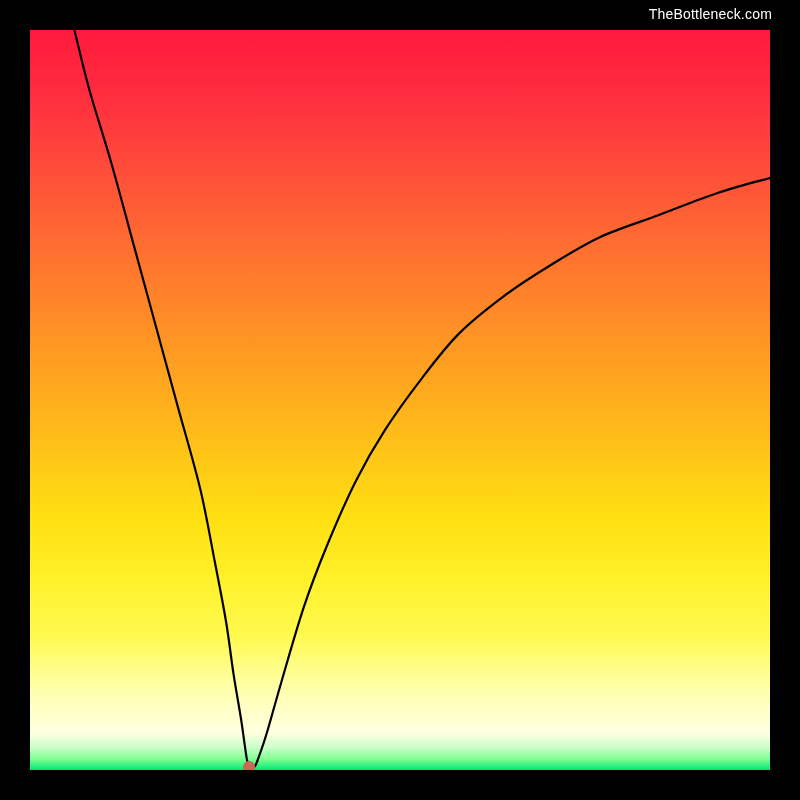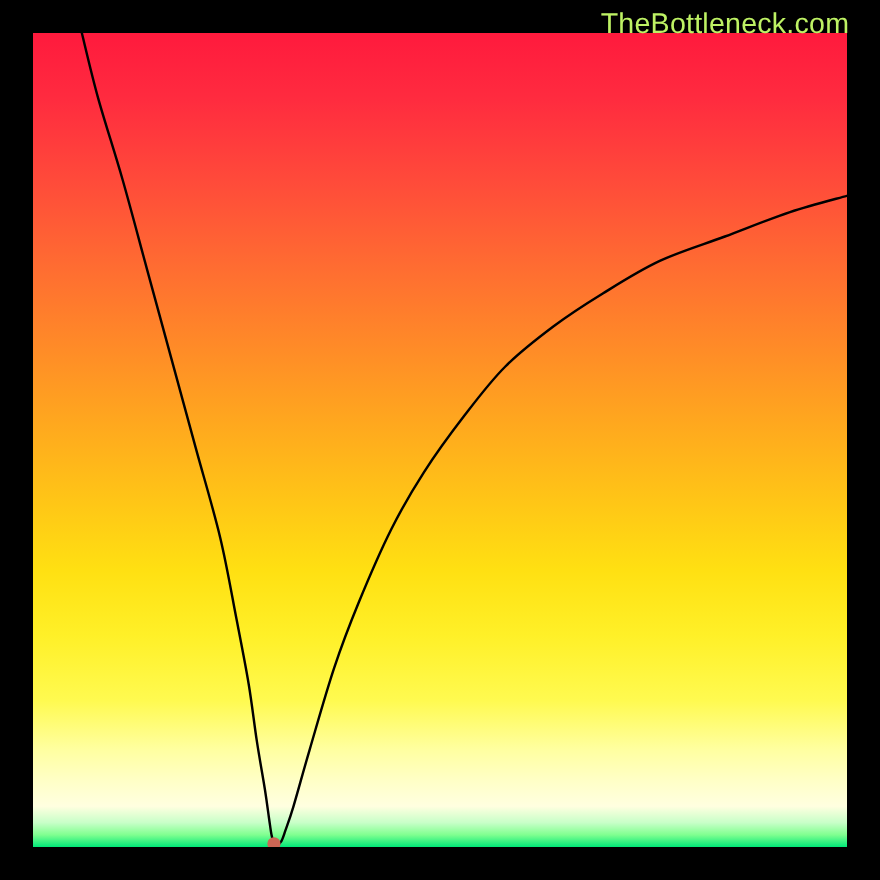--- a/index.html
+++ b/index.html
@@ -27,23 +27,23 @@
       #ffffe0 95%,
       #c8ffc8 97%,
       #80ff90 98.5%,
       #00e878 100%);
   }
   .watermark {
     position: absolute;
     top: 6px;
     right: 28px;
     font-family: Arial, Helvetica, sans-serif;
-    font-size: 26px;
+    font-size: 14px;
     font-weight: 500;
-    color: #bef264;
+    color: #ffffff;
     letter-spacing: 0.2px;
   }
   .curve-svg {
     position: absolute;
     left: 30px;
     top: 30px;
     width: 740px;
     height: 740px;
   }
   .curve-path {

